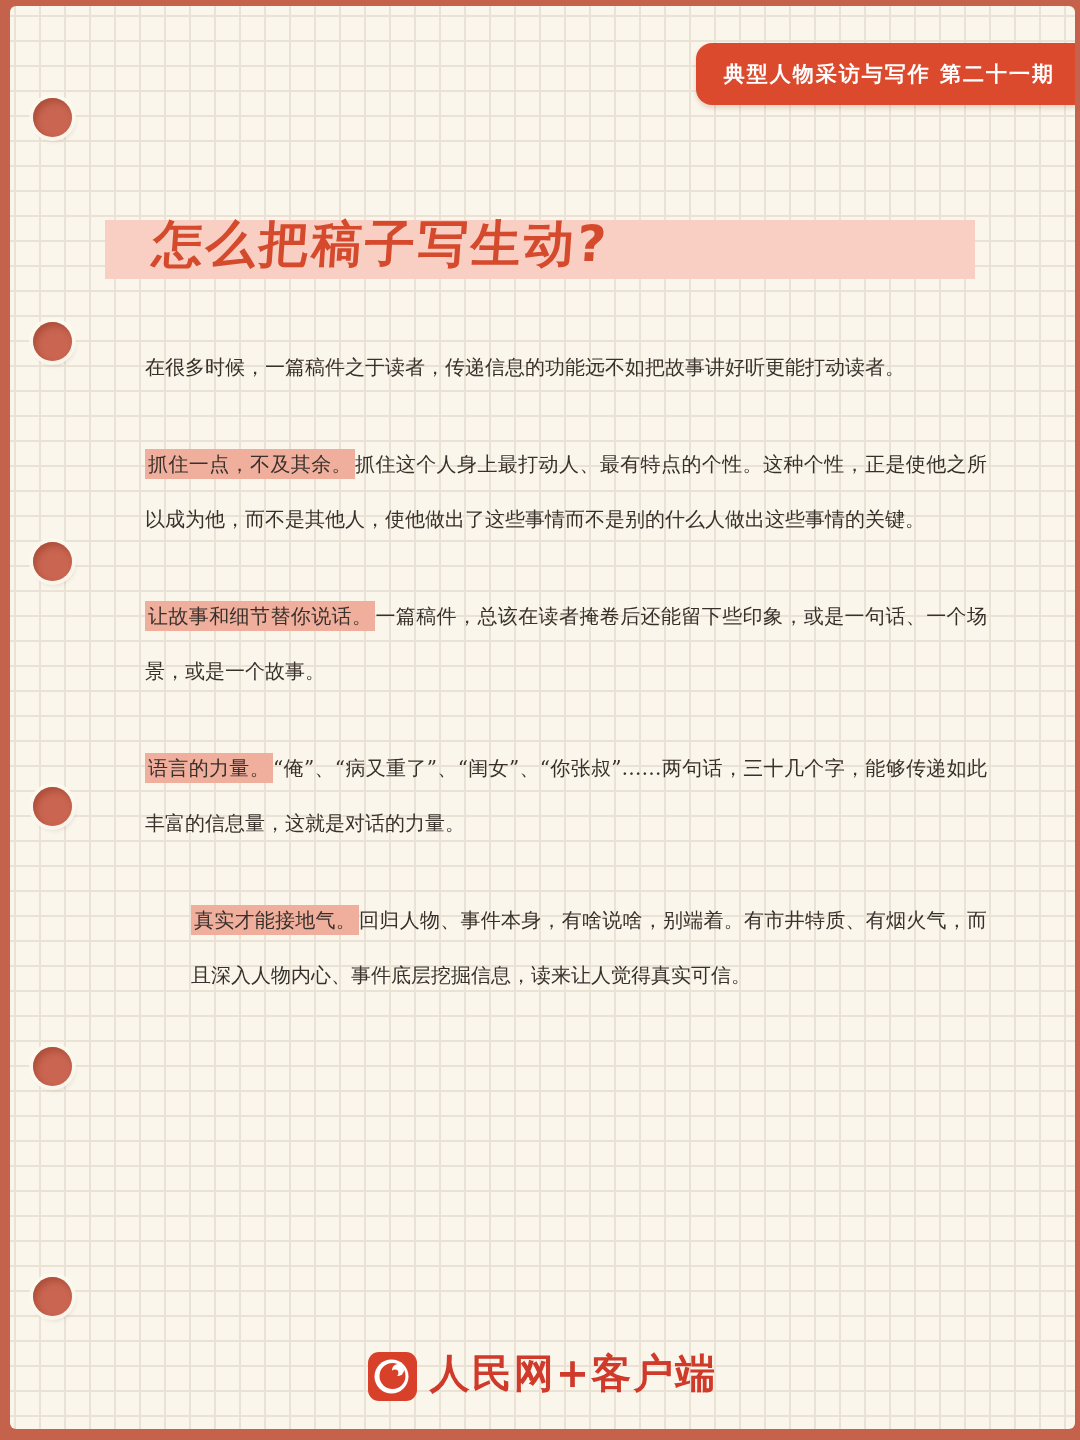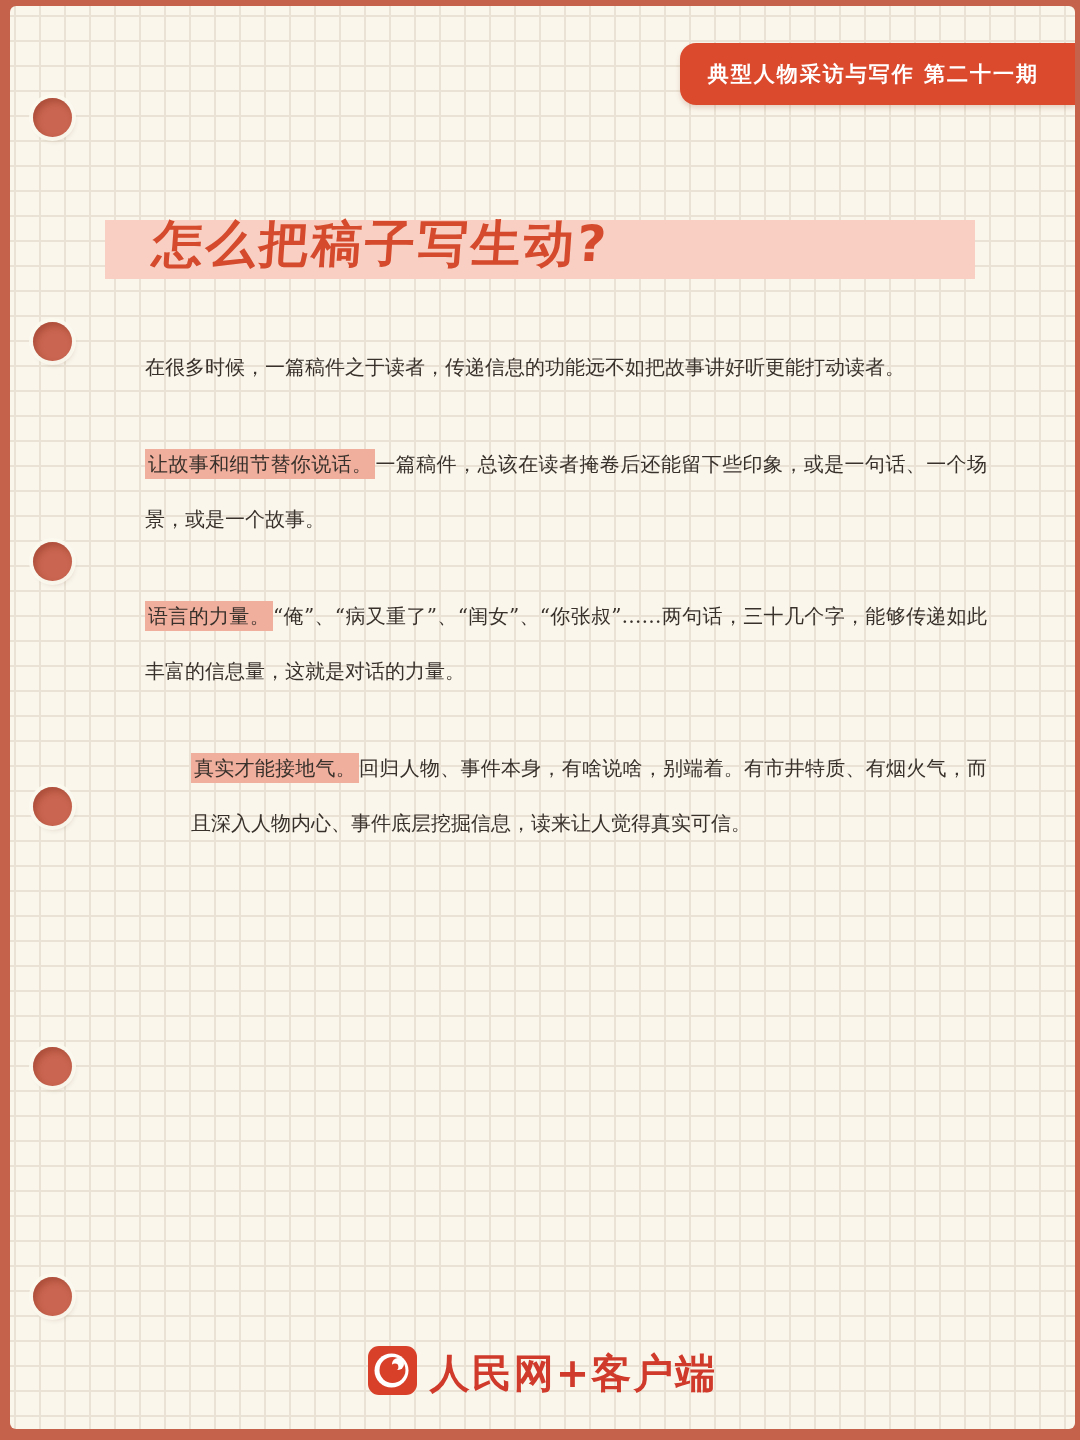--- a/index.html
+++ b/index.html
@@ -38,21 +38,21 @@
   .hole:nth-of-type(4){ top:781px; }
   .hole:nth-of-type(5){ top:1041px; }
   .hole:nth-of-type(6){ top:1271px; }
 
   
   .badge {
     position:absolute; top:37px; right:0; height:62px;
     background:#dc4a2e;
     border-radius:16px 0 0 16px;
     display:flex; align-items:center;
-    padding:0 36px 0 28px;
+    padding:0 20px 0 28px;
     color:#ffffff;
     font-size:21px; font-weight:bold; letter-spacing:2px;
     box-shadow:0 3px 5px rgba(150,60,30,0.2);
   }
 
   
   .title-row {
     position:absolute; top:214px; left:95px; width:870px; height:59px;
     background:#f8cfc2;
   }
@@ -78,21 +78,21 @@
   .hl {
     background:#f0ae9d;
     padding:3px 3px;
     -webkit-box-decoration-break:clone;
     box-decoration-break:clone;
   }
 
   
   .footer {
     position:absolute; top:1340px; left:0; width:100%;
-    display:flex; align-items:flex-start; justify-content:center; gap:13px;
+    display:flex; align-items:flex-end; justify-content:center; gap:13px;
   }
   .logo-icon { width:49px; height:49px; flex:0 0 auto; }
   .logo-text {
     font-size:40px; font-weight:bold;
     color:#cf3a2b; letter-spacing:2px;
   }
 </style>
 </head>
 <body>
 
@@ -109,20 +109,21 @@
     <div class="badge">
       <span>典型人物采访与写作 第二十一期</span>
     </div>
 
     <div class="title-row">
       <div class="title-text">怎么把稿子写生动?</div>
     </div>
 
     <div class="content">
       <p><span>在很多时候，一篇稿件之于读者，传递信息的功能远不如把故事讲好听更能打动读者。</span></p>
+      <p><span class="hl">抓住一点，不及其余。</span><span>抓住这个人身上最打动人、最有特点的个性。这种个性，正是使他之所以成为他，而不是其他人，使他做出了这些事情而不是别的什么人做出这些事情的关键。</span></p>
       <p><span class="hl">让故事和细节替你说话。</span><span>一篇稿件，总该在读者掩卷后还能留下些印象，或是一句话、一个场景，或是一个故事。</span></p>
       <p><span class="hl">语言的力量。</span><span>“俺”、“病又重了”、“闺女”、“你张叔”……两句话，三十几个字，能够传递如此丰富的信息量，这就是对话的力量。</span></p>
       <p><span class="hl">真实才能接地气。</span><span>回归人物、事件本身，有啥说啥，别端着。有市井特质、有烟火气，而且深入人物内心、事件底层挖掘信息，读来让人觉得真实可信。</span></p>
     </div>
 
     <div class="footer">
       <svg class="logo-icon" viewBox="0 0 49 49" xmlns="http://www.w3.org/2000/svg">
         <rect x="0" y="0" width="49" height="49" rx="11" fill="#d8402a"></rect>
         <circle cx="23.5" cy="24.5" r="17" fill="#ffffff"></circle>
         <circle cx="24.5" cy="24" r="13" fill="#d8402a"></circle>

